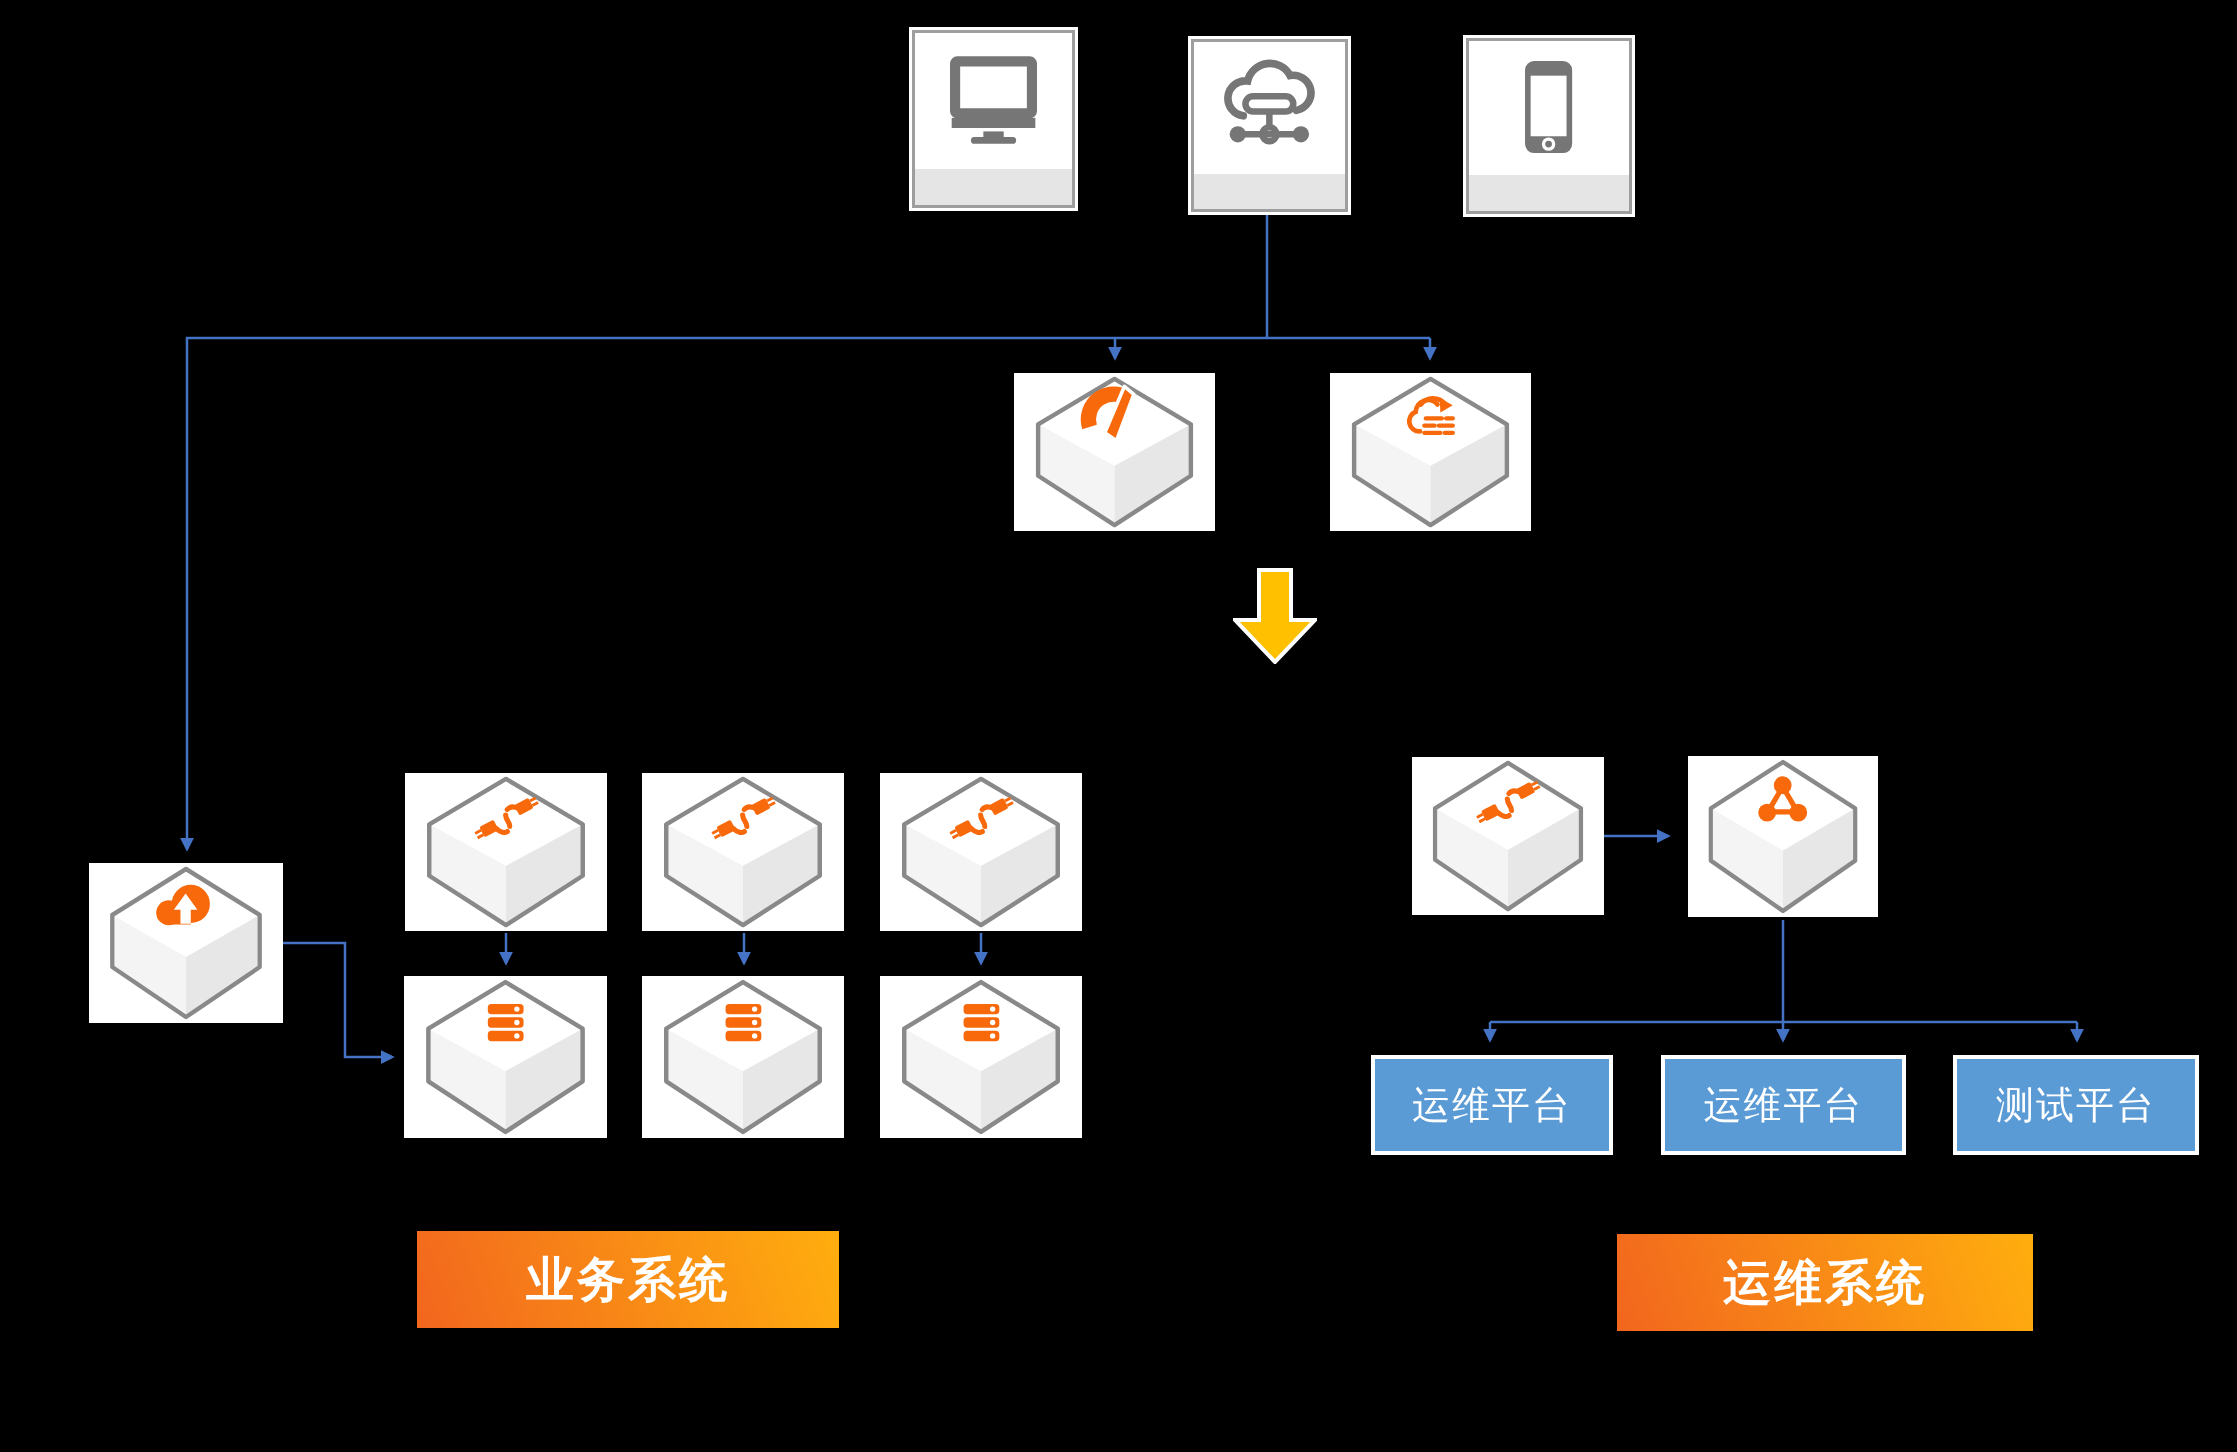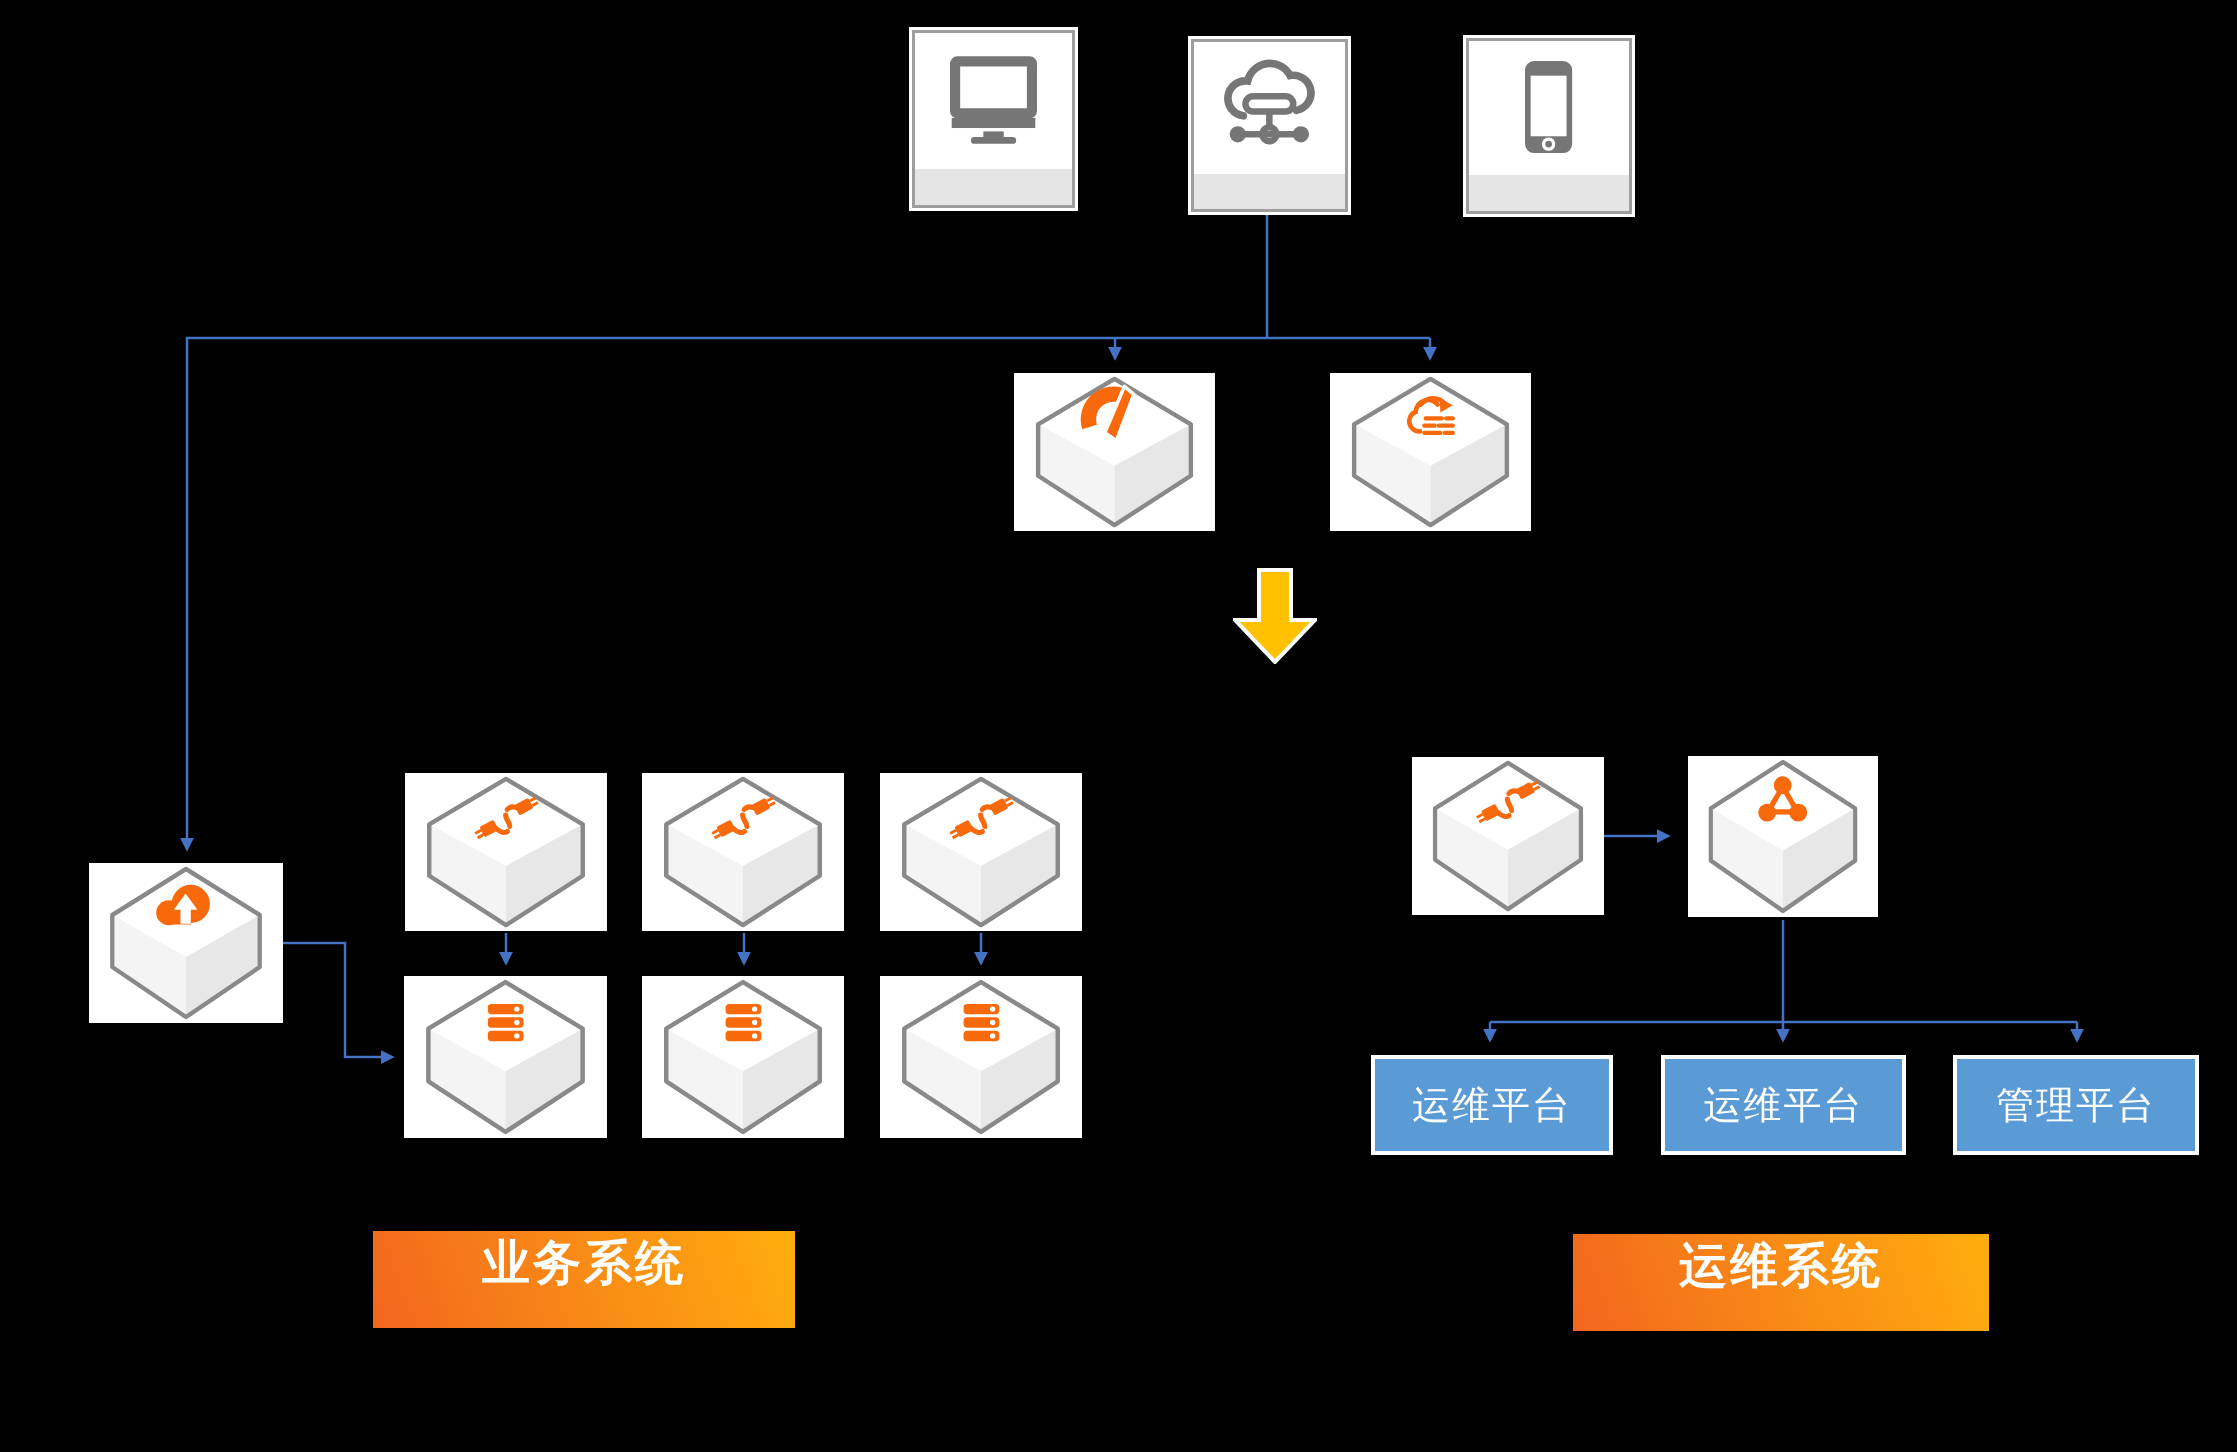--- a/index.html
+++ b/index.html
@@ -43,22 +43,22 @@
     border:4px solid #ffffff;
     display:flex;align-items:center;justify-content:center;
     color:#ffffff;font-size:38px;letter-spacing:2px;
     box-sizing:border-box;
   }
 
   
   .banner{
     position:absolute;
     background:linear-gradient(70deg,var(--banner-start,#F2661E) 0%,var(--banner-end,#FFAE0E) 100%);
-    display:flex;justify-content:center;
-    color:#ffffff;font-size:48px;font-weight:bold;letter-spacing:3px;
+    display:flex;align-items:center;justify-content:center;
+    color:#ffffff;font-size:48px;font-weight:bold;letter-spacing:3px;margin-left:44px;
   }
 
   
   .bigarrow{position:absolute;}
 </style>
 </head>
 <body>
 
 <svg width="0" height="0" style="position:absolute" aria-hidden="true">
   <defs>
@@ -303,21 +303,21 @@
       </svg>
   </div>
 
   <div class="platform-btn" style="left:1371px;top:1055px;width:242px;height:100px">
     <span>运维平台</span>
   </div>
   <div class="platform-btn" style="left:1661px;top:1055px;width:245px;height:100px">
     <span>运维平台</span>
   </div>
   <div class="platform-btn" style="left:1953px;top:1055px;width:246px;height:100px">
-    <span>管理平台</span>
+    <span>测试平台</span>
   </div>
 
   <div class="banner" style="left:373px;top:1231px;width:422px;height:97px">
     <span>业务系统</span>
   </div>
   <div class="banner" style="left:1573px;top:1234px;width:416px;height:97px">
     <span>运维系统</span>
   </div>
 
 </div>

